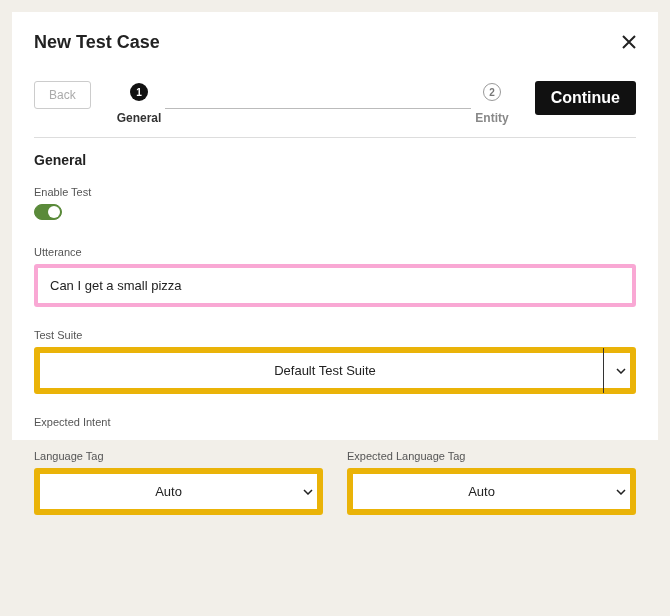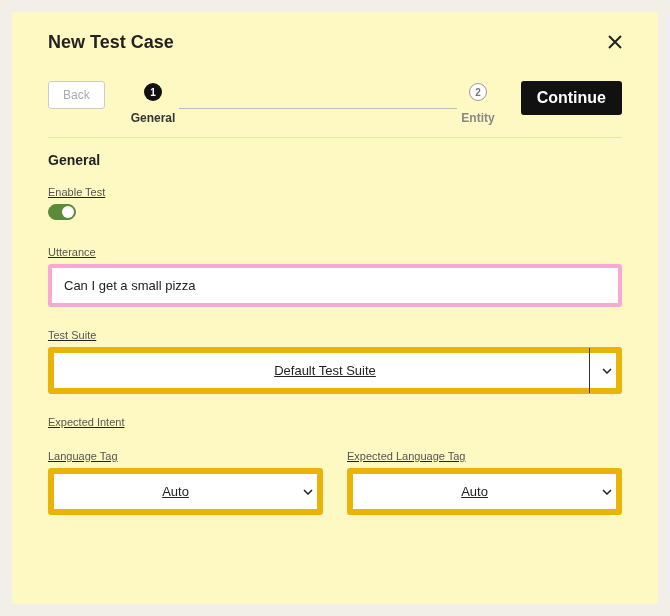--- a/index.html
+++ b/index.html
@@ -3,24 +3,24 @@
 <meta charset="utf-8">
 <style>
   * { box-sizing: border-box; margin: 0; padding: 0; }
   html, body { width: 670px; height: 616px; }
   body {
     font-family: -apple-system, BlinkMacSystemFont, "Segoe UI", Arial, sans-serif;
     background: #f2efe9;
     color: #222;
   }
   .panel {
-    background: #fef9c3;
+    background: #ffffff;
     margin: 12px;
-    padding: 20px 36px;
-    height: 592px;
+    padding: 20px 22px;
+    height: 428px;
   }
   .header {
     display: flex;
     justify-content: space-between;
     align-items: center;
     margin-bottom: 28px;
   }
   .title {
     font-size: 18px;
     font-weight: 700;
@@ -99,21 +99,21 @@
     font-size: 14px;
     font-weight: 700;
     margin-bottom: 18px;
   }
   .field-label {
     font-size: 11px;
     color: #555;
     margin-bottom: 6px;
     display: block;
   }
-  .field-block { margin-bottom: 22px; text-decoration: underline; }
+  .field-block { margin-bottom: 22px; }
   .toggle {
     width: 28px; height: 16px;
     border-radius: 10px;
     position: relative;
     display: inline-block;
     cursor: pointer;
   }
   .toggle-on {
     background: #5a8a3a;
     border: 1px solid #5a8a3a;

